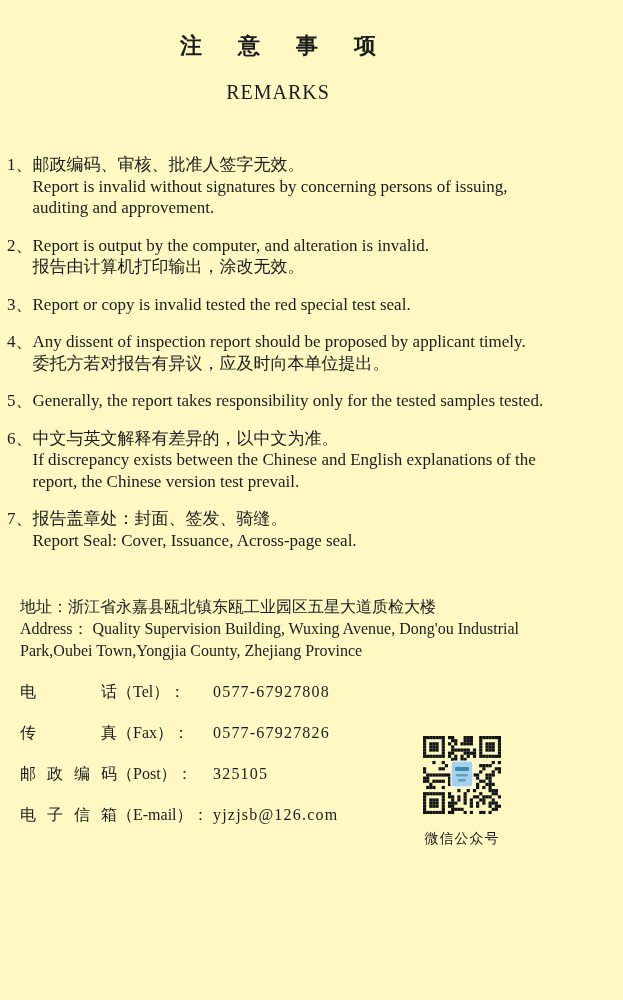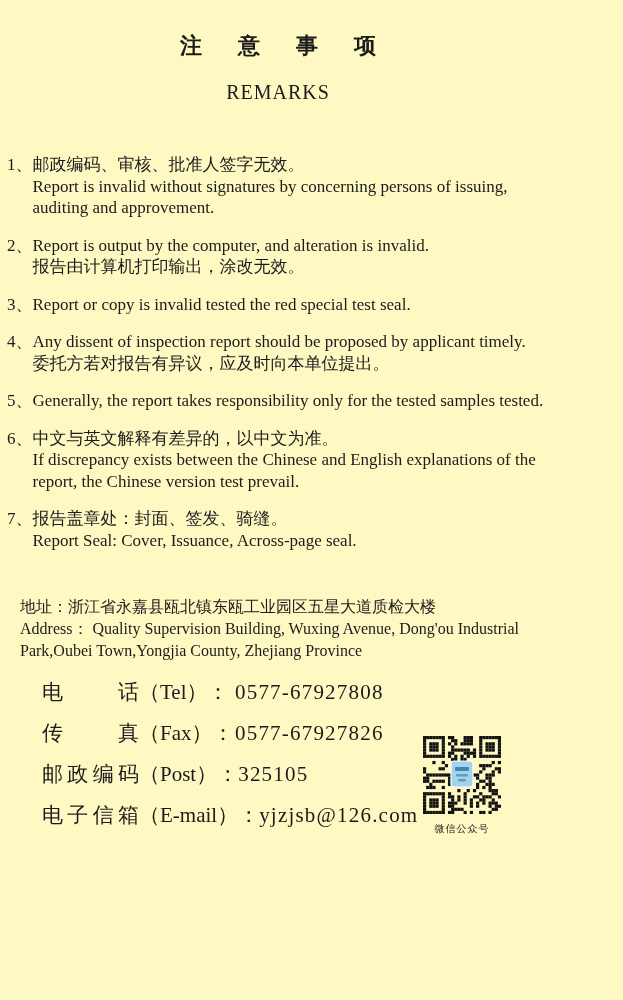--- a/index.html
+++ b/index.html
@@ -20,28 +20,28 @@
   
   .items{margin-top:50px;padding-left:7px;}
   .item{display:flex;margin-bottom:16px;font-size:17px;line-height:21.5px;}
   .item .num{flex:0 0 24px;}
   .item .txt{max-width:585px;}
   .line{white-space:nowrap;}
   
   .footer{margin-top:45px;padding-left:20px;}
   .address{font-size:16px;line-height:22px;}
   .contacts{margin-top:20px;}
-  .contact-row{font-size:21px;line-height:20px;margin-bottom:21px;white-space:nowrap;margin-left:22px;}
+  .contact-row{font-size:16px;line-height:20px;margin-bottom:21px;white-space:nowrap;}
   .c-label{display:inline-block;min-width:193px;vertical-align:top;}
   .c-zh{display:inline-block;width:97px;text-align:justify;text-align-last:justify;}
   .c-value{letter-spacing:1.2px;}
   
   .qr-block{position:absolute;left:423px;top:736px;width:78px;text-align:center;}
   .qr-svg{display:block;width:78px;height:78px;}
-  .qr-label{margin-top:7px;font-size:10px;letter-spacing:1px;line-height:15px;}
+  .qr-label{margin-top:17px;font-size:14px;letter-spacing:1px;line-height:15px;}
 </style>
 </head>
 <body>
 
 <div class="page">
 
   <div class="header">
     <div class="title-zh">注意事项</div>
     <div class="title-en">REMARKS</div>
   </div>

